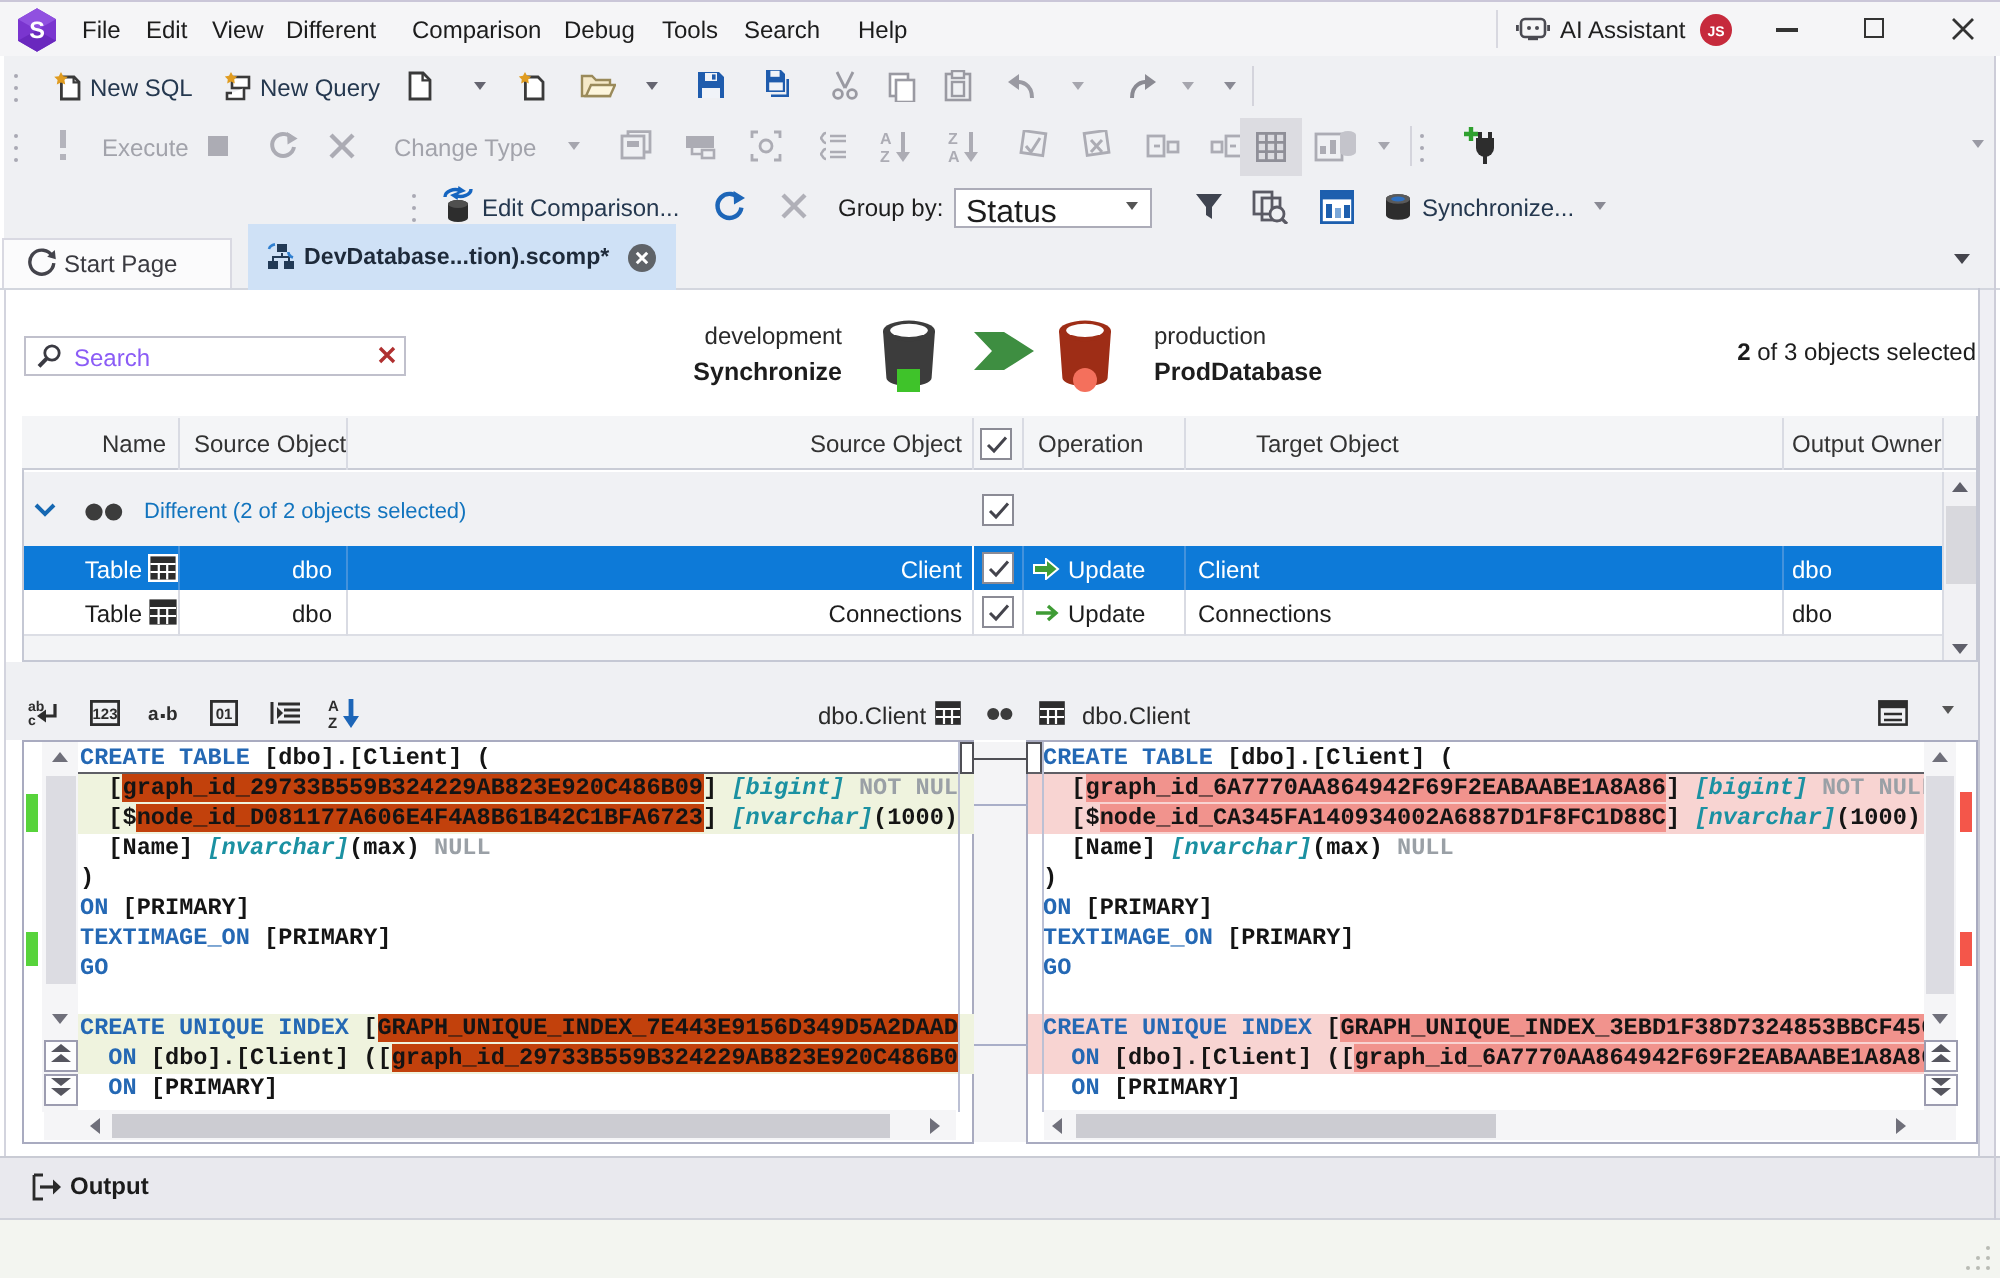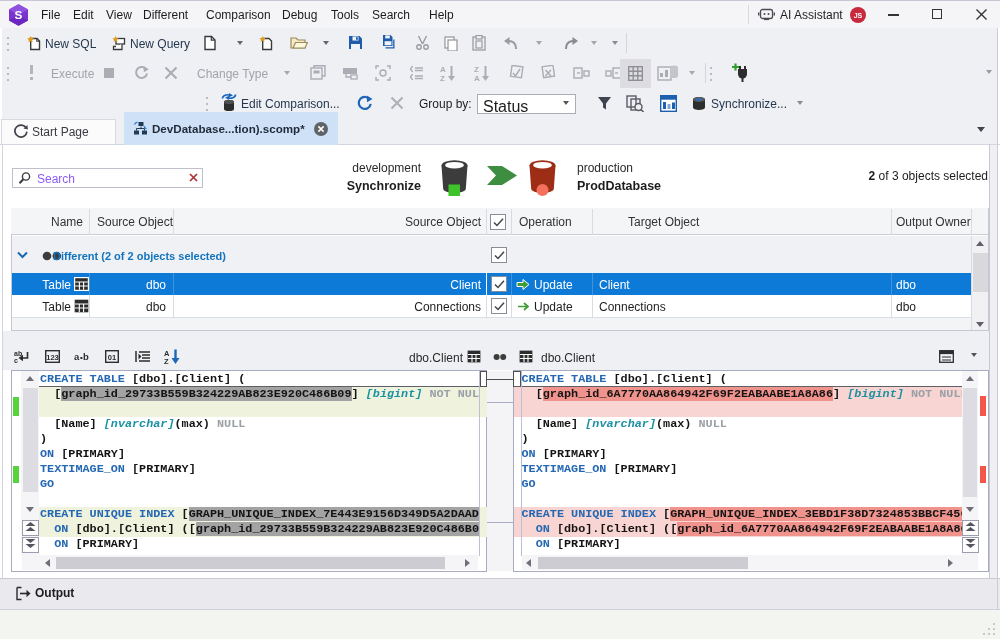--- a/index.html
+++ b/index.html
@@ -39,21 +39,21 @@
   
   .paneL{position:absolute;left:11px;top:370px;width:476px;height:202px;border:1px solid #a9abc0;box-sizing:border-box;background:#fff;}
   .paneR{position:absolute;left:513px;top:370px;width:476px;height:202px;border:1px solid #a9abc0;box-sizing:border-box;background:#fff;}
   .midstrip{position:absolute;left:487px;top:371px;width:26px;height:200px;background:#f4f4f6;}
   .code{font-family:"Liberation Mono",monospace;font-size:11.8px;line-height:15px;white-space:pre;font-weight:bold;}
   .cl{position:absolute;height:15px;}
   .kw{color:#2468b4;}
   .ty{color:#1b91a2;font-style:italic;}
   .gy{color:#9aa0a6;}
   .bk{color:#141414;}
-  .hlg{background:#a3a3a3;}
+  .hlg{background:#c2410c;}
   .hlp{background:#f1938d;}
   
   .sb-track{background:#f5f5f7;position:absolute;}
   .sb-thumb{background:#dcdce2;position:absolute;}
   .arrow-up{position:absolute;width:0;height:0;border-left:4px solid transparent;border-right:4px solid transparent;border-bottom:5px solid #6f6f7a;}
   .arrow-dn{position:absolute;width:0;height:0;border-left:4px solid transparent;border-right:4px solid transparent;border-top:5px solid #6f6f7a;}
   .arrow-lf{position:absolute;width:0;height:0;border-top:4px solid transparent;border-bottom:4px solid transparent;border-right:5px solid #6f6f7a;}
   .arrow-rt{position:absolute;width:0;height:0;border-top:4px solid transparent;border-bottom:4px solid transparent;border-left:5px solid #6f6f7a;}
   .navbtn{position:absolute;width:17px;height:16px;background:#fdfdfe;border:1px solid #9c9cb0;box-sizing:border-box;}
   
@@ -395,21 +395,21 @@
     <div class="gvl" style="left:971px;top:209px;height:26px"></div>
 
     <div class="grow-group"></div>
     <svg class="abs" style="left:17px;top:251px" width="11" height="8" viewBox="0 0 11 8">
         <path d="M1,1.5 L5.5,6 L10,1.5" fill="none" stroke="#1668b2" stroke-width="2"></path>
       </svg>
     <svg class="abs" style="left:42px;top:251px" width="21" height="10" viewBox="0 0 21 10">
         <circle cx="5" cy="5" r="4.3" fill="#3c3c3c"></circle>
         <circle cx="14.8" cy="5" r="4.3" fill="#3c3c3c"></circle>
       </svg>
-    <span class="tx" style="left:53px;top:250px;font-size:11px;font-weight:bold;color:#1274be">Different (2 of 2 objects selected)</span>
+    <span class="tx" style="left:72px;top:250px;font-size:11px;font-weight:normal;color:#1274be">Different (2 of 2 objects selected)</span>
     <div class="cb" style="left:491px;top:247px"></div>
     <svg class="abs" style="left:494px;top:251px" width="11" height="9" viewBox="0 0 11 9">
         <path d="M1,4.5 L4,7.5 L10,0.8" fill="none" stroke="#44444c" stroke-width="1.5"></path>
       </svg>
 
     <div class="grow1"></div>
     <div class="gvl" style="left:89px;top:273px;height:22px;background:#4392dc"></div>
     <div class="gvl" style="left:173px;top:273px;height:22px;background:#4392dc"></div>
     <div class="gvl" style="left:486px;top:273px;height:22px;background:#fff"></div>
     <div class="gvl" style="left:511px;top:273px;height:22px;background:#4392dc"></div>
@@ -541,20 +541,21 @@
       <polygon points="5.5,4 10.5,0 0.5,0" fill="#55555f"></polygon>
         <polygon points="5.5,9 10.5,5 0.5,5" fill="#55555f"></polygon>
     </svg>
 
     <div class="abs" style="left:38.5px;top:371px;width:440px;height:185px;overflow:hidden;background:#fff">
       <div class="abs" style="left:0;top:16px;width:440px;height:30px;background:#eff3de"></div>
       <div class="abs" style="left:0;top:136px;width:440px;height:30px;background:#eff3de"></div>
       <div class="abs" style="left:0;top:15px;width:440px;height:1px;background:#5f5f66"></div>
       <div class="cl code" style="left:1.5px;top:1px"><span class="kw">CREATE TABLE</span><span class="bk"> [dbo].[Client] (</span></div>
       <div class="cl code" style="left:1.5px;top:16px"><span class="bk">  </span><span class="bk">[</span><span class="hlg bk">graph_id_29733B559B324229AB823E920C486B09</span><span class="bk">]</span><span class="bk"> </span><span class="ty">[bigint]</span><span class="gy"> NOT NULL</span></div>
+      <div class="cl code" style="left:1.5px;top:31px"><span class="bk">  </span><span class="bk">[$</span><span class="hlg bk">node_id_D081177A606E4F4A8B61B42C1BFA6723</span><span class="bk">]</span><span class="bk"> </span><span class="ty">[nvarchar]</span><span class="bk">(1000)</span></div>
       <div class="cl code" style="left:1.5px;top:46px"><span class="bk">  [Name] </span><span class="ty">[nvarchar]</span><span class="bk">(max) </span><span class="gy">NULL</span></div>
       <div class="cl code" style="left:1.5px;top:61px"><span class="bk">)</span></div>
       <div class="cl code" style="left:1.5px;top:76px"><span class="kw">ON</span><span class="bk"> [PRIMARY]</span></div>
       <div class="cl code" style="left:1.5px;top:91px"><span class="kw">TEXTIMAGE_ON</span><span class="bk"> [PRIMARY]</span></div>
       <div class="cl code" style="left:1.5px;top:106px"><span class="kw">GO</span></div>
       <div class="cl code" style="left:1.5px;top:136px"><span class="kw">CREATE UNIQUE INDEX</span><span class="bk"> </span><span class="bk">[</span><span class="hlg bk">GRAPH_UNIQUE_INDEX_7E443E9156D349D5A2DAAD75C</span></div>
       <div class="cl code" style="left:1.5px;top:151px"><span class="bk">  </span><span class="kw">ON</span><span class="bk"> [dbo].[Client] (</span><span class="bk">[</span><span class="hlg bk">graph_id_29733B559B324229AB823E920C486B09</span></div>
       <div class="cl code" style="left:1.5px;top:166px"><span class="bk">  </span><span class="kw">ON</span><span class="bk"> [PRIMARY]</span></div>
     </div>
 
@@ -578,20 +579,21 @@
     <div class="abs" style="left:514px;top:507px;width:6.5px;height:30px;background:#f8d4d2"></div>
     <div class="abs" style="left:514px;top:386px;width:6.5px;height:1px;background:#5f5f66"></div>
     <div class="abs" style="left:520.5px;top:371px;width:1px;height:185px;background:#bcc0d4"></div>
 
     <div class="abs" style="left:521.5px;top:371px;width:440px;height:185px;overflow:hidden;background:#fff">
       <div class="abs" style="left:0;top:16px;width:440px;height:30px;background:#f8d4d2"></div>
       <div class="abs" style="left:0;top:136px;width:440px;height:30px;background:#f8d4d2"></div>
       <div class="abs" style="left:0;top:15px;width:440px;height:1px;background:#5f5f66"></div>
       <div class="cl code" style="left:0px;top:1px"><span class="kw">CREATE TABLE</span><span class="bk"> [dbo].[Client] (</span></div>
       <div class="cl code" style="left:0px;top:16px"><span class="bk">  </span><span class="bk">[</span><span class="hlp bk">graph_id_6A7770AA864942F69F2EABAABE1A8A86</span><span class="bk">]</span><span class="bk"> </span><span class="ty">[bigint]</span><span class="gy"> NOT NULL</span></div>
+      <div class="cl code" style="left:0px;top:31px"><span class="bk">  </span><span class="bk">[$</span><span class="hlp bk">node_id_CA345FA140934002A6887D1F8FC1D88C</span><span class="bk">]</span><span class="bk"> </span><span class="ty">[nvarchar]</span><span class="bk">(1000)</span></div>
       <div class="cl code" style="left:0px;top:46px"><span class="bk">  [Name] </span><span class="ty">[nvarchar]</span><span class="bk">(max) </span><span class="gy">NULL</span></div>
       <div class="cl code" style="left:0px;top:61px"><span class="bk">)</span></div>
       <div class="cl code" style="left:0px;top:76px"><span class="kw">ON</span><span class="bk"> [PRIMARY]</span></div>
       <div class="cl code" style="left:0px;top:91px"><span class="kw">TEXTIMAGE_ON</span><span class="bk"> [PRIMARY]</span></div>
       <div class="cl code" style="left:0px;top:106px"><span class="kw">GO</span></div>
       <div class="cl code" style="left:0px;top:136px"><span class="kw">CREATE UNIQUE INDEX</span><span class="bk"> </span><span class="bk">[</span><span class="hlp bk">GRAPH_UNIQUE_INDEX_3EBD1F38D7324853BBCF456D7</span></div>
       <div class="cl code" style="left:0px;top:151px"><span class="bk">  </span><span class="kw">ON</span><span class="bk"> [dbo].[Client] (</span><span class="bk">[</span><span class="hlp bk">graph_id_6A7770AA864942F69F2EABAABE1A8A86</span></div>
       <div class="cl code" style="left:0px;top:166px"><span class="bk">  </span><span class="kw">ON</span><span class="bk"> [PRIMARY]</span></div>
     </div>
 

